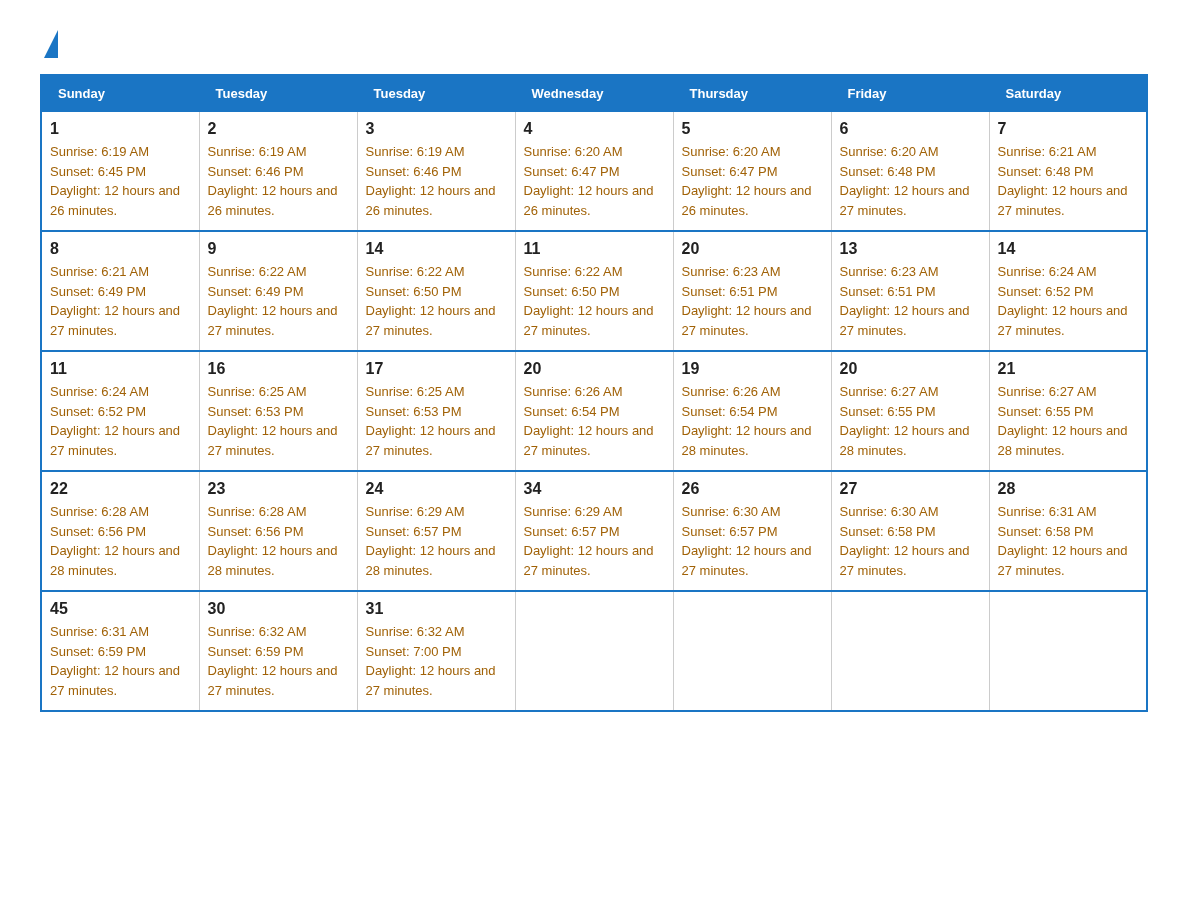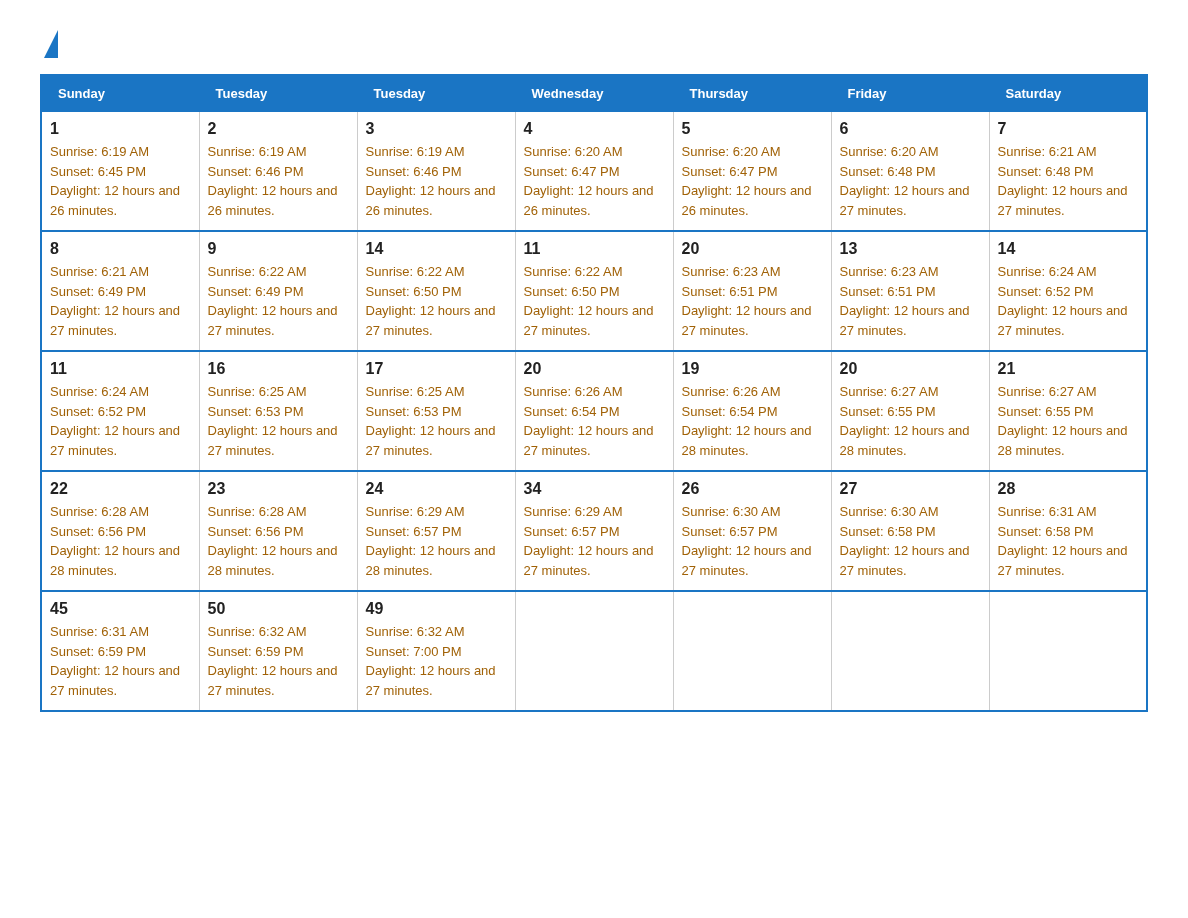--- a/index.html
+++ b/index.html
@@ -160,21 +160,21 @@
         <td><span class="day-num">22</span><span class="day-info">Sunrise: 6:28 AM<br>Sunset: 6:56 PM<br>Daylight: 12 hours and 28 minutes.</span></td>
         <td><span class="day-num">23</span><span class="day-info">Sunrise: 6:28 AM<br>Sunset: 6:56 PM<br>Daylight: 12 hours and 28 minutes.</span></td>
         <td><span class="day-num">24</span><span class="day-info">Sunrise: 6:29 AM<br>Sunset: 6:57 PM<br>Daylight: 12 hours and 28 minutes.</span></td>
         <td><span class="day-num">34</span><span class="day-info">Sunrise: 6:29 AM<br>Sunset: 6:57 PM<br>Daylight: 12 hours and 27 minutes.</span></td>
         <td><span class="day-num">26</span><span class="day-info">Sunrise: 6:30 AM<br>Sunset: 6:57 PM<br>Daylight: 12 hours and 27 minutes.</span></td>
         <td><span class="day-num">27</span><span class="day-info">Sunrise: 6:30 AM<br>Sunset: 6:58 PM<br>Daylight: 12 hours and 27 minutes.</span></td>
         <td><span class="day-num">28</span><span class="day-info">Sunrise: 6:31 AM<br>Sunset: 6:58 PM<br>Daylight: 12 hours and 27 minutes.</span></td>
       </tr>
       <tr>
         <td><span class="day-num">45</span><span class="day-info">Sunrise: 6:31 AM<br>Sunset: 6:59 PM<br>Daylight: 12 hours and 27 minutes.</span></td>
-        <td><span class="day-num">50</span><span class="day-info">Sunrise: 6:32 AM<br>Sunset: 6:59 PM<br>Daylight: 12 hours and 27 minutes.</span></td>
-        <td><span class="day-num">49</span><span class="day-info">Sunrise: 6:32 AM<br>Sunset: 7:00 PM<br>Daylight: 12 hours and 27 minutes.</span></td>
+        <td><span class="day-num">30</span><span class="day-info">Sunrise: 6:32 AM<br>Sunset: 6:59 PM<br>Daylight: 12 hours and 27 minutes.</span></td>
+        <td><span class="day-num">31</span><span class="day-info">Sunrise: 6:32 AM<br>Sunset: 7:00 PM<br>Daylight: 12 hours and 27 minutes.</span></td>
         <td class="empty-cell"></td>
         <td class="empty-cell"></td>
         <td class="empty-cell"></td>
         <td class="empty-cell"></td>
       </tr>
     </tbody>
 </table>
 
 </body></html>

